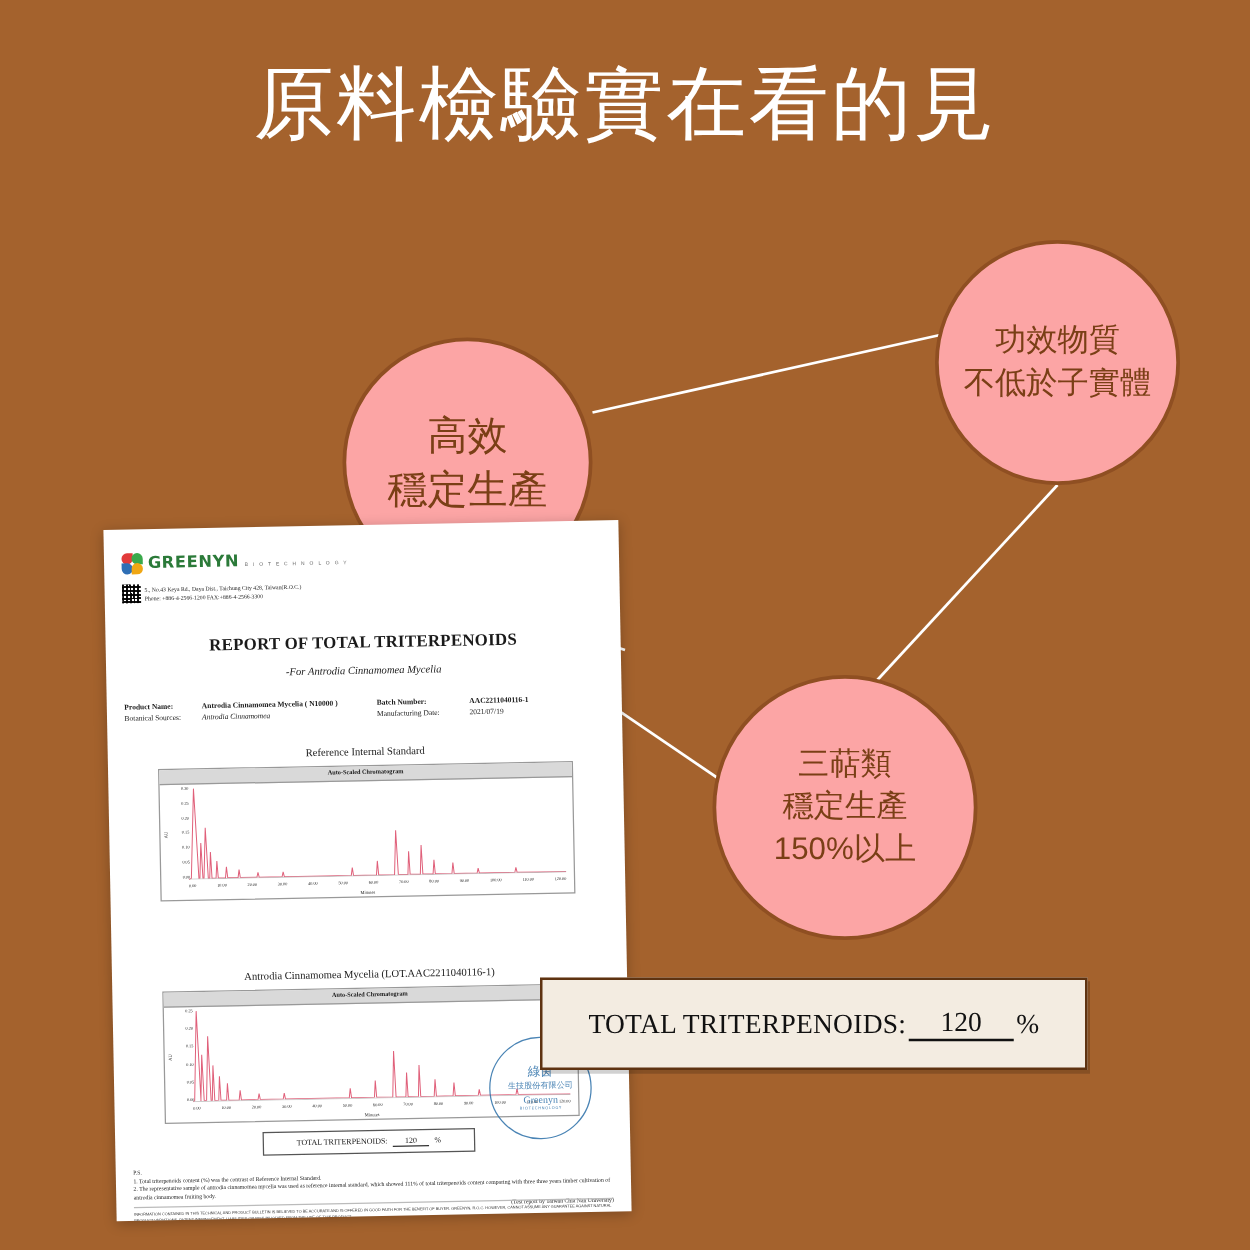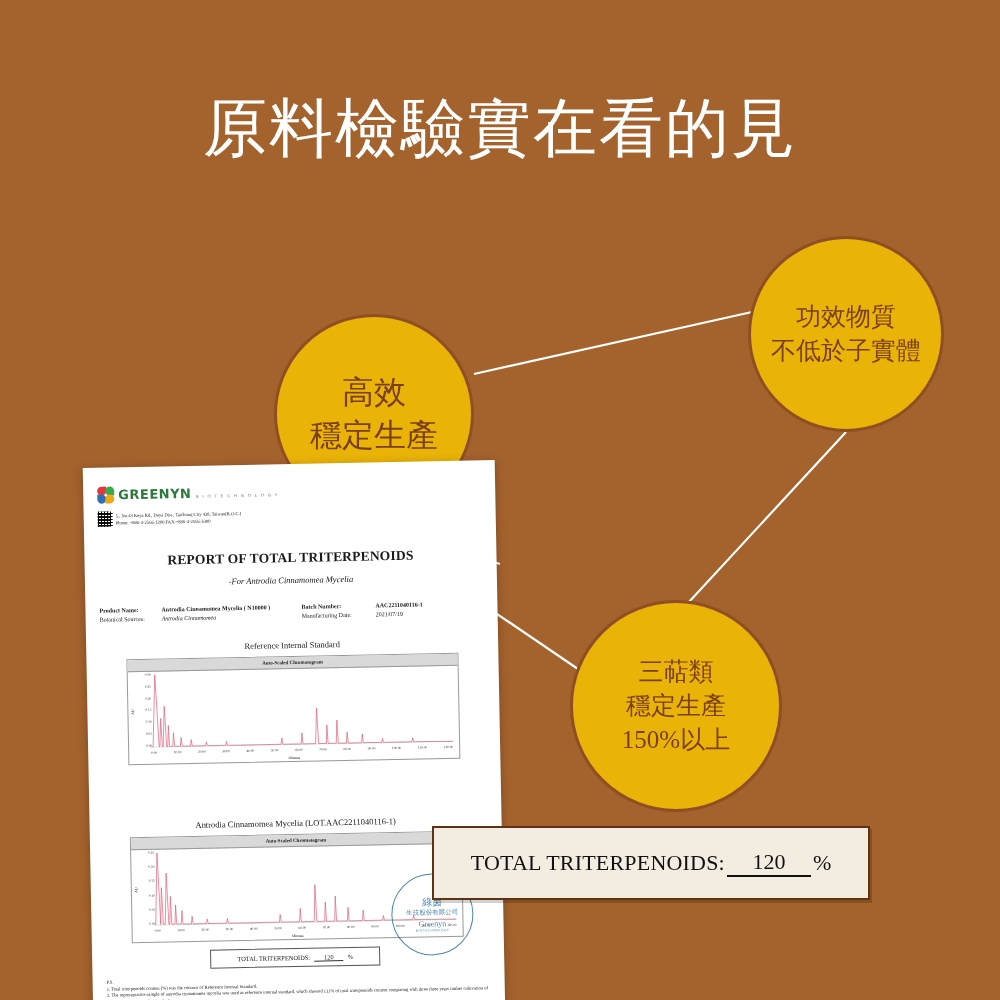--- a/index.html
+++ b/index.html
@@ -3,53 +3,53 @@
 <meta charset="utf-8">
 <style>
   html,body{margin:0;padding:0;}
   body{
     width:1000px;height:1000px;
     background:#a4622d;
     font-family:"Liberation Sans", sans-serif;
     overflow:hidden;
     position:relative;
   }
-  .stage{position:absolute;left:0;top:0;width:1000px;height:750px;margin-top:44px;}
+  .stage{position:absolute;left:0;top:0;width:1000px;height:750px;}
 
   
   .headline{
     position:absolute;left:0;top:48px;width:1000px;
     text-align:center;
     color:#ffffff;
     font-size:64px;
     letter-spacing:2px;
     font-family:"DejaVu Sans", sans-serif;
     font-weight:400;
     line-height:1.15;
     white-space:nowrap;
   }
 
   
   .lines{position:absolute;left:0;top:0;width:1000px;height:1000px;pointer-events:none;}
 
   
   .bubble{
     position:absolute;border-radius:50%;
-    background:#eab308;
+    background:#fca5a5;
     border:3px solid #8f4f22;
     display:flex;align-items:center;justify-content:center;
     text-align:center;
     color:#7a3f16;
-    font-family:Liberation Serif, serif;
+    font-family:Liberation Sans, sans-serif;
     line-height:1.35;
     box-sizing:border-box;
   }
   #bubble-top-right{left:748px;top:192px;width:196px;height:196px;font-size:25px;}
   #bubble-left{left:274px;top:270px;width:200px;height:200px;font-size:32px;}
-  #bubble-bottom{left:570px;top:556px;width:212px;height:212px;font-size:25px;}
+  #bubble-bottom{left:570px;top:540px;width:212px;height:212px;font-size:25px;}
   .bubble span{display:block;}
 
   
   .cert{
     position:absolute;left:88px;top:420px;width:412px;height:553px;
     background:#ffffff;
     box-shadow:0 2px 10px rgba(0,0,0,.25);
     transform:rotate(-1.1deg);
     overflow:hidden;
     color:#1a1a1a;

